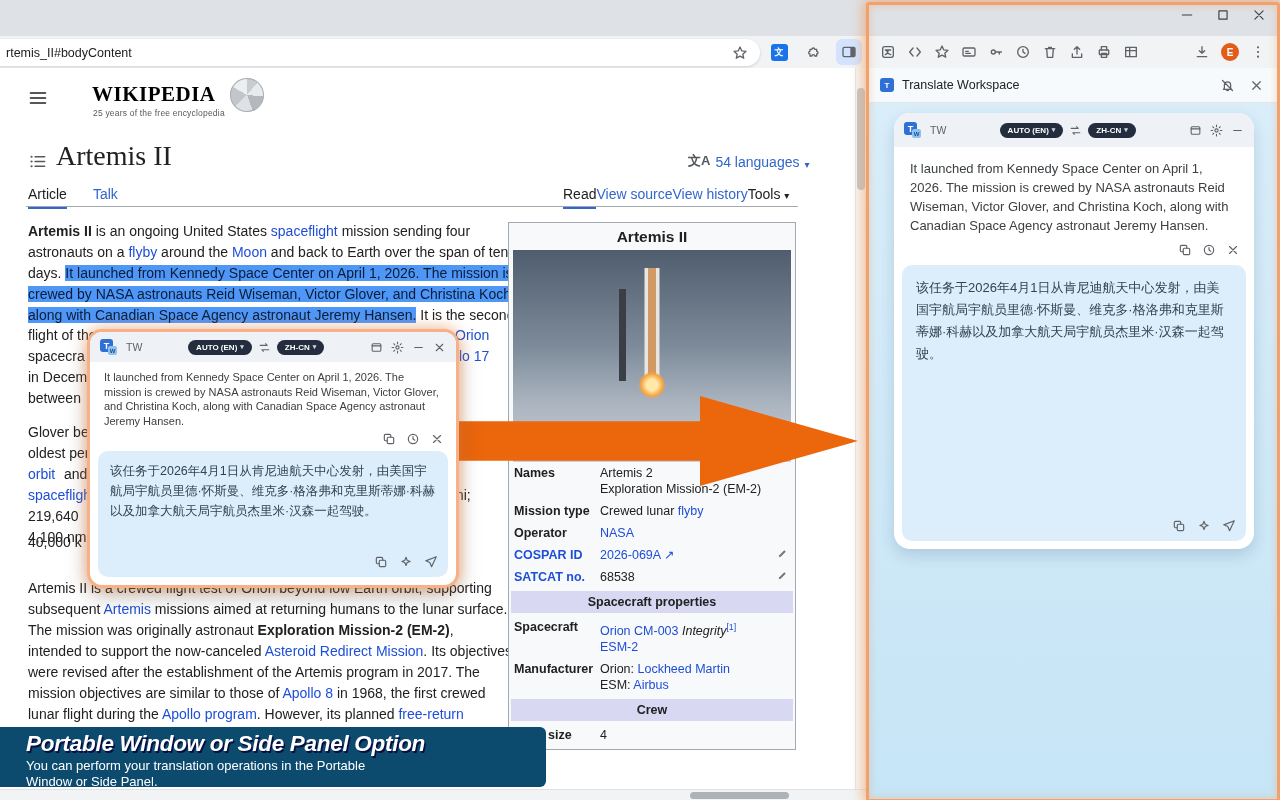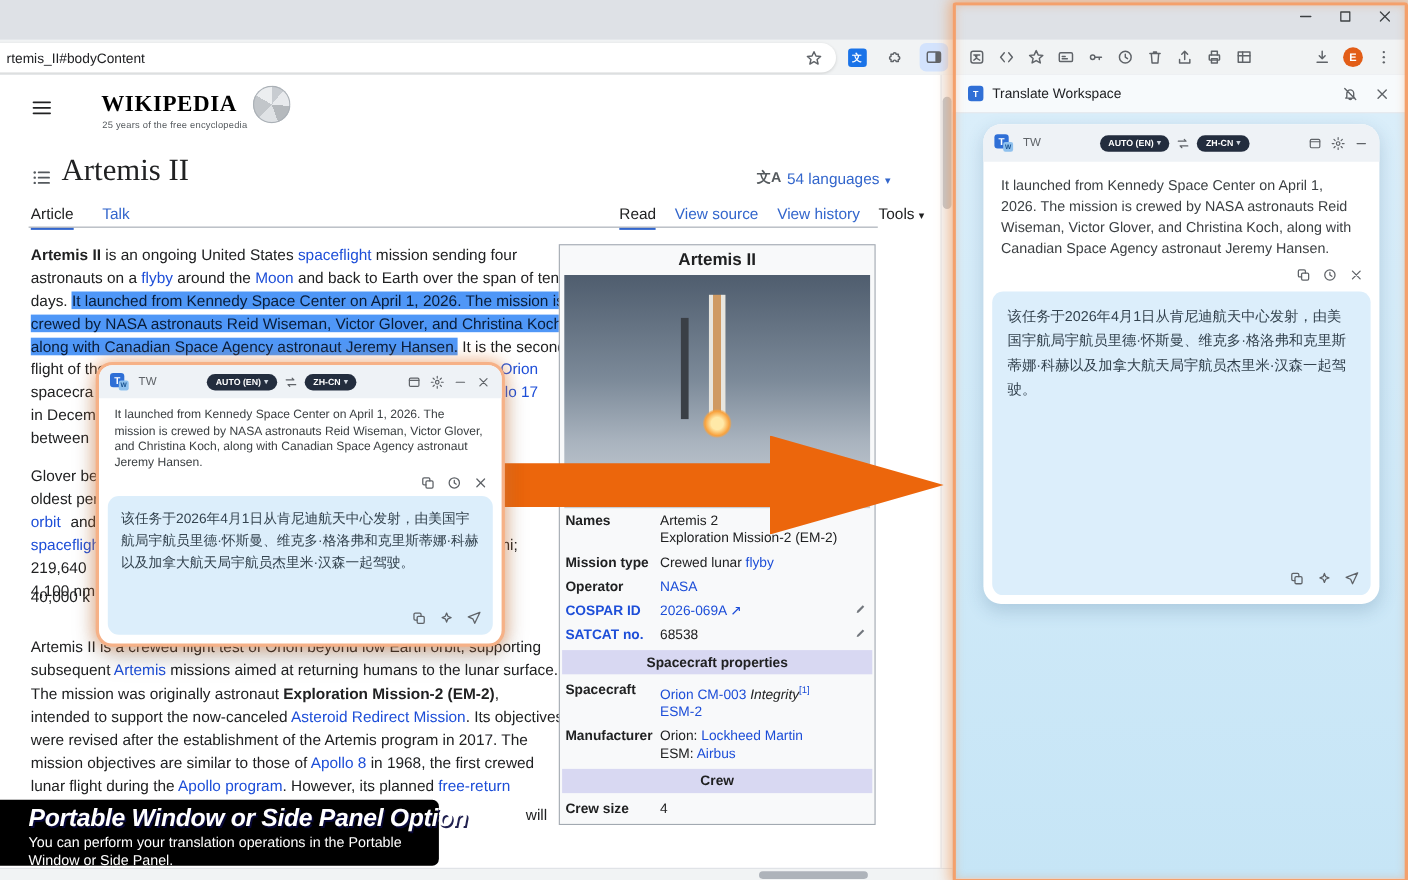--- a/index.html
+++ b/index.html
@@ -34,21 +34,21 @@
   .globe{position:absolute;left:230px;top:10px;width:34px;height:34px;border-radius:50%;
          background:conic-gradient(#c8ccd1 0 40deg,#e8eaed 40deg 95deg,#b5b9bd 95deg 160deg,#dfe2e5 160deg 225deg,#c2c6ca 225deg 300deg,#eceef0 300deg);
          box-shadow:inset 0 0 0 1px #aab0b6;}
   .toc-btn{position:absolute;left:28px;top:84px;}
   .page-title{position:absolute;left:56px;top:72px;font-family:"Liberation Serif",serif;font-size:28px;color:#202122;}
   .langs{position:absolute;left:688px;top:84px;display:flex;align-items:flex-end;gap:5px;font-size:14px;}
   .langs .zi{color:#54595d;font-weight:bold;font-size:13px}
   .langs .lbl{color:#3366cc}
   .langs .chev{color:#3366cc;font-size:10px}
   .tabs-l{position:absolute;left:28px;top:118px;display:flex;gap:26px;font-size:14px;}
-  .tabs-r{position:absolute;left:563px;top:118px;display:flex;gap:17px;font-size:14px;text-align:center;}
+  .tabs-r{position:absolute;left:563px;top:118px;display:flex;gap:0;font-size:14px;text-align:center;}
   .wtab{color:#3366cc;padding-bottom:5px;}
   .wtab.on{color:#202122;border-bottom:2px solid #36c;}
   .wtab.dark{color:#202122;}
   .tabrule{position:absolute;left:26px;top:138px;width:772px;height:1px;background:#a2a9b1;}
 
   .tline{position:absolute;left:28px;white-space:nowrap;font-size:14px;line-height:20px;}
   .frag{position:absolute;white-space:nowrap;font-size:14px;}
   .l{color:#1d4ed8}
   .b{font-weight:bold}
   .i{font-style:italic}
@@ -69,21 +69,21 @@
   .ib-img .flame{position:absolute;left:50%;bottom:30%;transform:translateX(-50%);width:26px;height:26px;border-radius:50%;
      background:radial-gradient(circle,#ffe9a8 0 30%,#f8a23e 60%,rgba(248,162,62,0) 75%);}
   .ib-row{position:relative;display:flex;padding:3px 2px;}
   .ib-label{flex:0 0 86px;font-weight:bold;}
   .ib-val{flex:1;}
   .ib-header{background:#d8d8f2;text-align:center;font-weight:bold;padding:3px 0;margin:3px -1px;}
   .pencil{position:absolute;right:4px;top:4px;}
   .pencil svg{width:11px;height:11px}
 
   
-  .banner{position:absolute;left:0;top:659px;width:399px;height:60px;background:#000000;border-radius:0 6px 6px 0;
+  .banner{position:absolute;left:0;top:659px;width:546px;height:60px;background:#0c4a6e;border-radius:0 6px 6px 0;
           padding:4px 0 0 26px;box-sizing:border-box;z-index:8;}
   .banner-title{font-size:22.5px;font-weight:800;font-style:italic;letter-spacing:-.3px;color:#fff;line-height:26px;
           text-shadow:1.5px 1.5px 0 rgba(8,8,60,.9);white-space:nowrap;}
   .banner-body{font-size:13px;color:#fff;line-height:16px;margin-top:1px;width:348px;}
 
   
   .vscroll{position:absolute;left:855px;top:0;width:10px;height:721px;background:#f4f5f6;border-left:1px solid #e3e5e8;}
   .vthumb{position:absolute;left:1px;top:20px;width:8px;height:102px;border-radius:4px;background:#c3c7cc;}
   .hscroll{position:absolute;left:0;top:789px;width:866px;height:11px;background:#f1f3f4;border-top:1px solid #e0e3e7;}
   .hthumb{position:absolute;left:690px;top:2px;width:99px;height:7px;border-radius:4px;background:#aeb3ba;}

